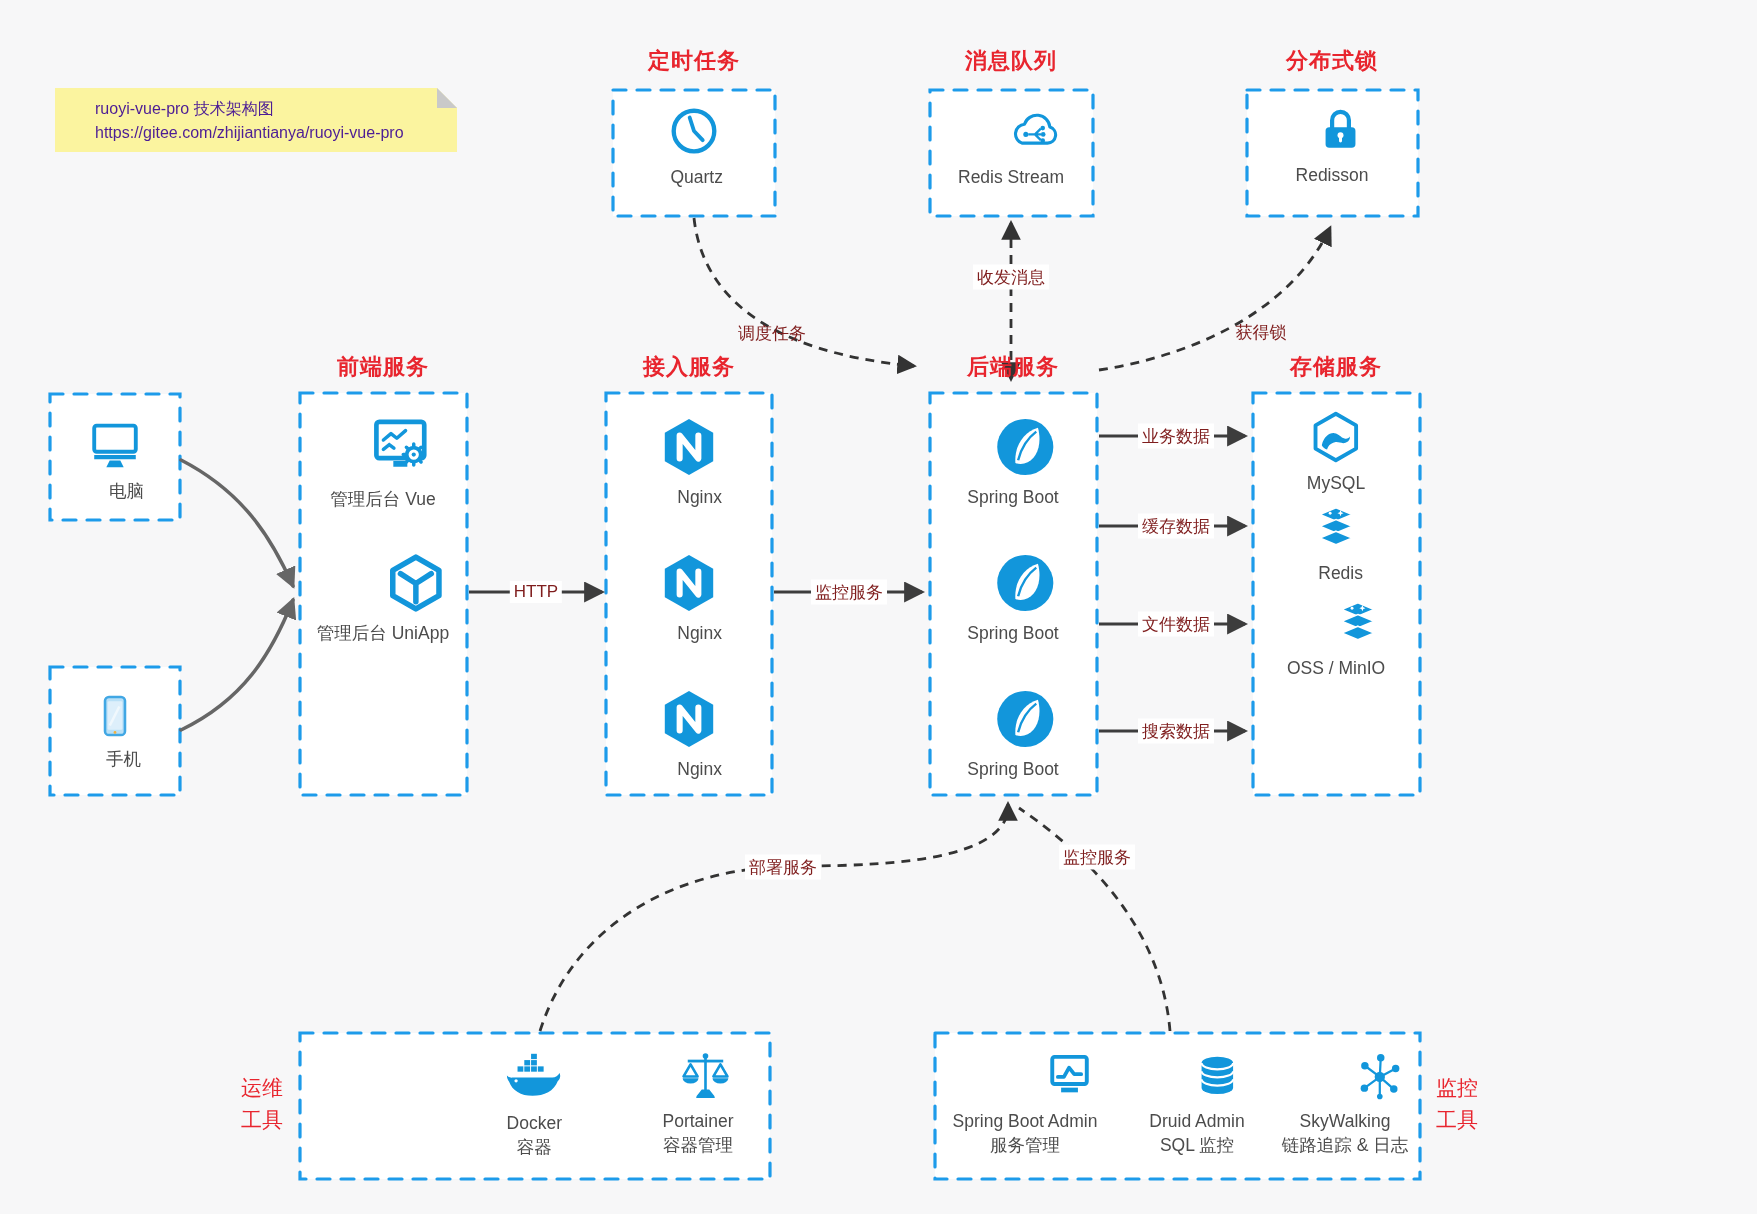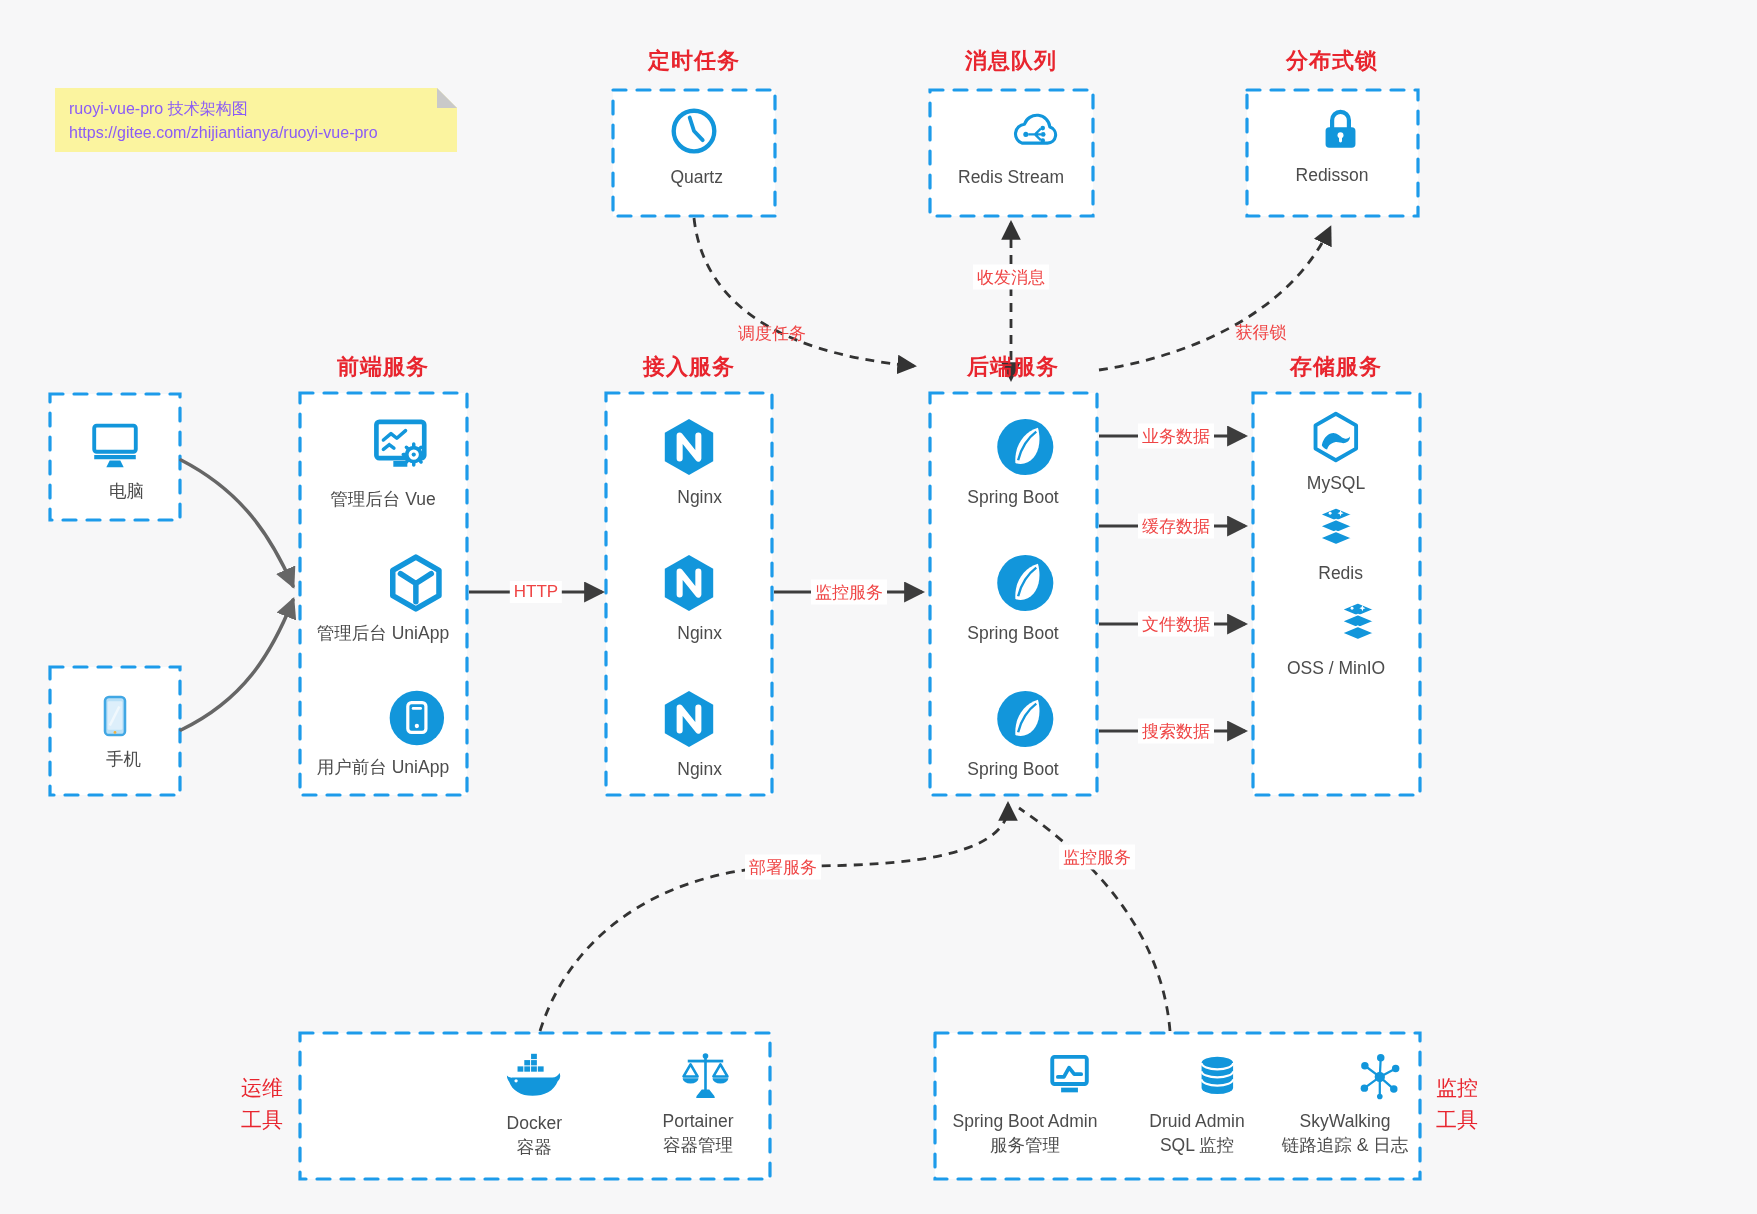--- a/index.html
+++ b/index.html
@@ -19,27 +19,27 @@
   .solid-edge{fill:none;stroke:#3d3d3d;stroke-width:3;}
   .dashed-edge{fill:none;stroke:#333333;stroke-width:2.8;stroke-dasharray:9 7;}
   .gray-edge{fill:none;stroke:#666666;stroke-width:3.5;stroke-linecap:round;}
   .title{position:absolute;transform:translate(-50%,-50%);color:var(--title-red);
     font-size:22px;font-weight:bold;white-space:nowrap;letter-spacing:1px;}
   .side-title{position:absolute;transform:translate(-50%,-50%);color:var(--title-red);
     font-size:21px;font-weight:normal;text-align:center;line-height:1.5;white-space:nowrap;}
   .node{position:absolute;transform:translateX(-50%);display:flex;
     flex-direction:column;align-items:flex-end;gap:6px;}
   .node .lbl{font-size:17.5px;color:#4c4c4c;white-space:nowrap;text-align:center;line-height:1.35;}
-  .edge-lbl{position:absolute;transform:translate(-50%,-50%);font-size:17px;color:#ef4444;
+  .edge-lbl{position:absolute;transform:translate(-50%,-50%);font-size:17px;color:#7f1d1d;
     background:#ffffff;padding:1px 4px;white-space:nowrap;}
   .edge-lbl.no-bg{background:transparent;}
   .note{position:absolute;left:55px;top:88px;width:402px;height:64px;background:var(--note-bg);
     box-shadow:0 1px 2px rgba(0,0,0,0.12);
     clip-path:polygon(0 0,382px 0,402px 20px,402px 100%,0 100%);}
-  .note .note-text{padding:9px 14px;font-size:16px;color:#8b5cf6;line-height:1.5;white-space:nowrap;}
+  .note .note-text{padding:9px 14px;font-size:16px;color:#4c1d95;line-height:1.5;white-space:nowrap;margin-left:26px;}
   .note-fold{position:absolute;left:437px;top:88px;}
 </style>
 </head>
 <body>
 
 <div class="canvas">
 
   <svg width="0" height="0" style="position:absolute">
     <defs>
       <symbol id="sym-clock" viewBox="0 0 60 60">
@@ -288,26 +288,20 @@
         <use href="#sym-vue-admin"></use>
       </svg>
     <div class="lbl">管理后台 Vue</div>
   </div>
   <div class="node" style="left:383px;top:550px">
     <svg width="66" height="66" viewBox="0 0 60 60">
         <use href="#sym-cube"></use>
       </svg>
     <div class="lbl">管理后台 UniApp</div>
   </div>
-  <div class="node" style="left:383px;top:686px">
-    <svg width="64" height="64" viewBox="0 0 60 60">
-        <use href="#sym-user-app"></use>
-      </svg>
-    <div class="lbl">用户前台 UniApp</div>
-  </div>
 
   <div class="node" style="left:689px;top:414px">
     <svg width="66" height="66" viewBox="0 0 60 60">
         <use href="#sym-nginx"></use>
       </svg>
     <div class="lbl">Nginx</div>
   </div>
   <div class="node" style="left:689px;top:550px">
     <svg width="66" height="66" viewBox="0 0 60 60">
         <use href="#sym-nginx"></use>

